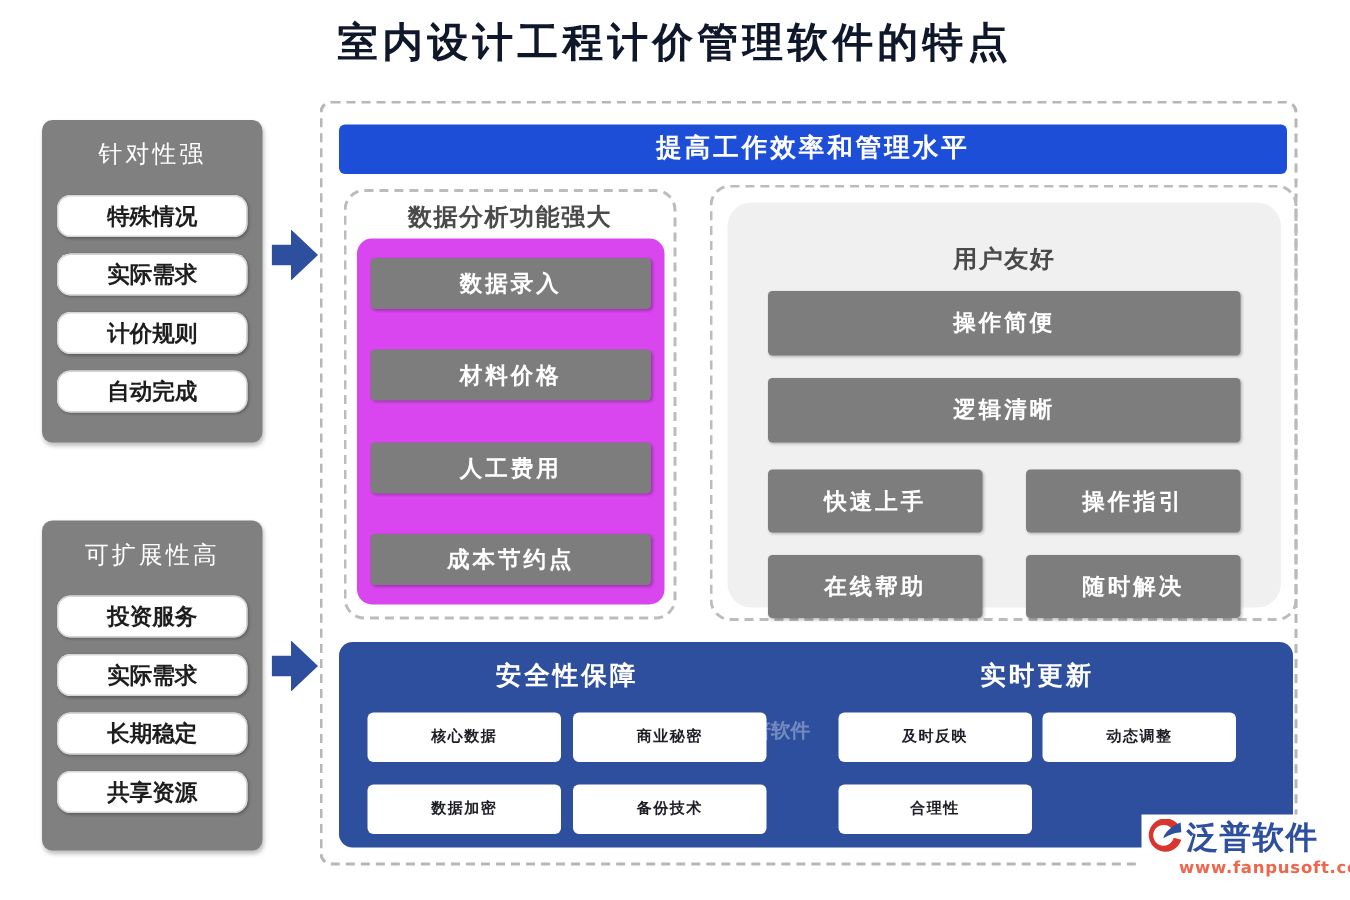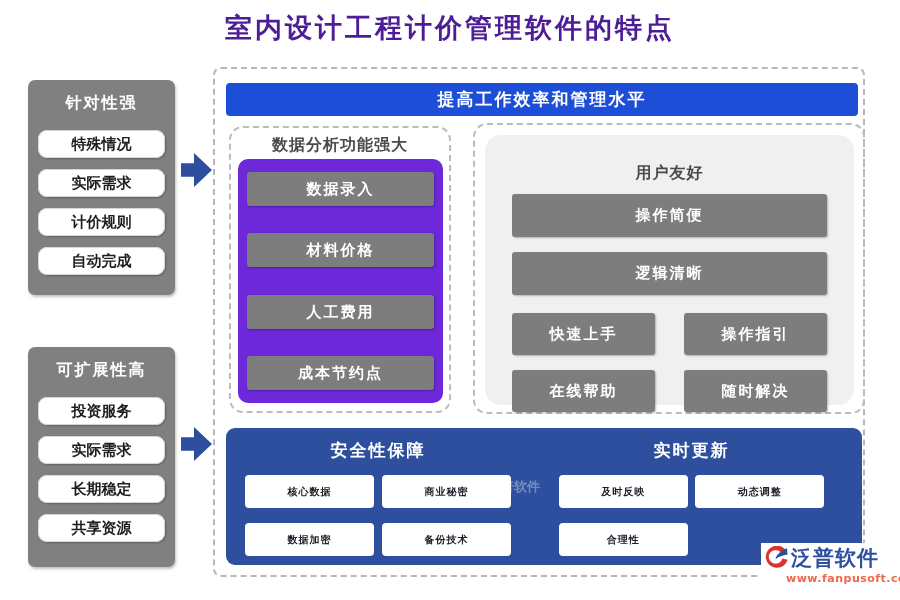--- a/index.html
+++ b/index.html
@@ -1,28 +1,28 @@
 <!DOCTYPE html>
 <html><head>
 <meta charset="utf-8">
 <style>
   html,body{margin:0;padding:0;background:#fff;}
   .frame{position:relative;width:900px;height:600px;background:#fff;overflow:hidden;
          font-family:"DejaVu Sans","Liberation Sans",sans-serif;}
 
   .title{position:absolute;top:10px;left:0;width:100%;text-align:center;margin:0;
          font-family:"DejaVu Serif","Liberation Serif",serif;
-         font-size:27px;font-weight:bold;color:#4c1d95;letter-spacing:3px;}
+         font-size:27px;font-weight:bold;color:#0f172a;letter-spacing:3px;}
 
   
   .side-box{position:absolute;left:28px;width:147px;background:#808080;border-radius:7px;
             box-shadow:1px 2px 3px rgba(0,0,0,.25);}
   .box1{top:80px;height:215px;}
   .box2{top:347px;height:220px;}
-  .side-header{color:#fff;font-weight:bold;font-size:16px;text-align:center;margin:13px 0 16px;letter-spacing:2px;}
+  .side-header{color:#fff;font-weight:normal;font-size:16px;text-align:center;margin:13px 0 16px;letter-spacing:2px;}
   .pill{background:#fff;border-radius:9px;height:28px;line-height:28px;margin:0 10px 11px;
         text-align:center;font-size:15px;font-weight:bold;color:#1d1d1d;
         box-shadow:inset 0 0 0 1px #d6d6d6,1px 1px 2px rgba(0,0,0,.25);}
 
   
   .arrow{position:absolute;left:181px;width:31px;height:34px;background:#2d4f9e;
          clip-path:polygon(0 30%,42% 30%,42% 0,100% 50%,42% 100%,42% 70%,0 70%);}
   .arrow1{top:153px;}
   .arrow2{top:427px;}
 
@@ -34,21 +34,21 @@
           border-radius:4px;color:#fff;font-weight:bold;font-size:17px;text-align:center;
           line-height:33px;letter-spacing:2px;}
 
   .dash-box{position:absolute;border:2px dashed #bcbcbc;border-radius:14px;box-sizing:border-box;}
   .left-dash{left:14px;top:57px;width:222px;height:287px;}
   .right-dash{left:258px;top:54px;width:392px;height:291px;}
 
   .dash-header{text-align:center;font-size:16px;font-weight:bold;color:#4a4a4a;letter-spacing:1px;}
   .left-head{position:absolute;left:0;top:7px;width:100%;}
 
-  .left-panel{position:absolute;left:7px;right:6px;top:31px;bottom:8px;background:#6d28d9;
+  .left-panel{position:absolute;left:7px;right:6px;top:31px;bottom:8px;background:#d946ef;
               border-radius:10px;padding:13px 9px;box-sizing:border-box;
               display:flex;flex-direction:column;justify-content:space-between;}
   .gray-btn{background:#7d7d7d;color:#fff;font-weight:bold;font-size:15px;text-align:center;
             border-radius:3px;box-shadow:1px 1px 2px rgba(0,0,0,.25);letter-spacing:2px;}
   .g34{height:34px;line-height:34px;}
 
   .uf-panel{position:absolute;left:10px;right:9px;top:10px;bottom:7px;background:#f0f0f0;
             border-radius:16px;padding:22px 27px 8px;box-sizing:border-box;}
   .uf-head{margin:6px 0 10px;}
   .wide-btn{height:43px;line-height:43px;margin-bottom:15px;}

